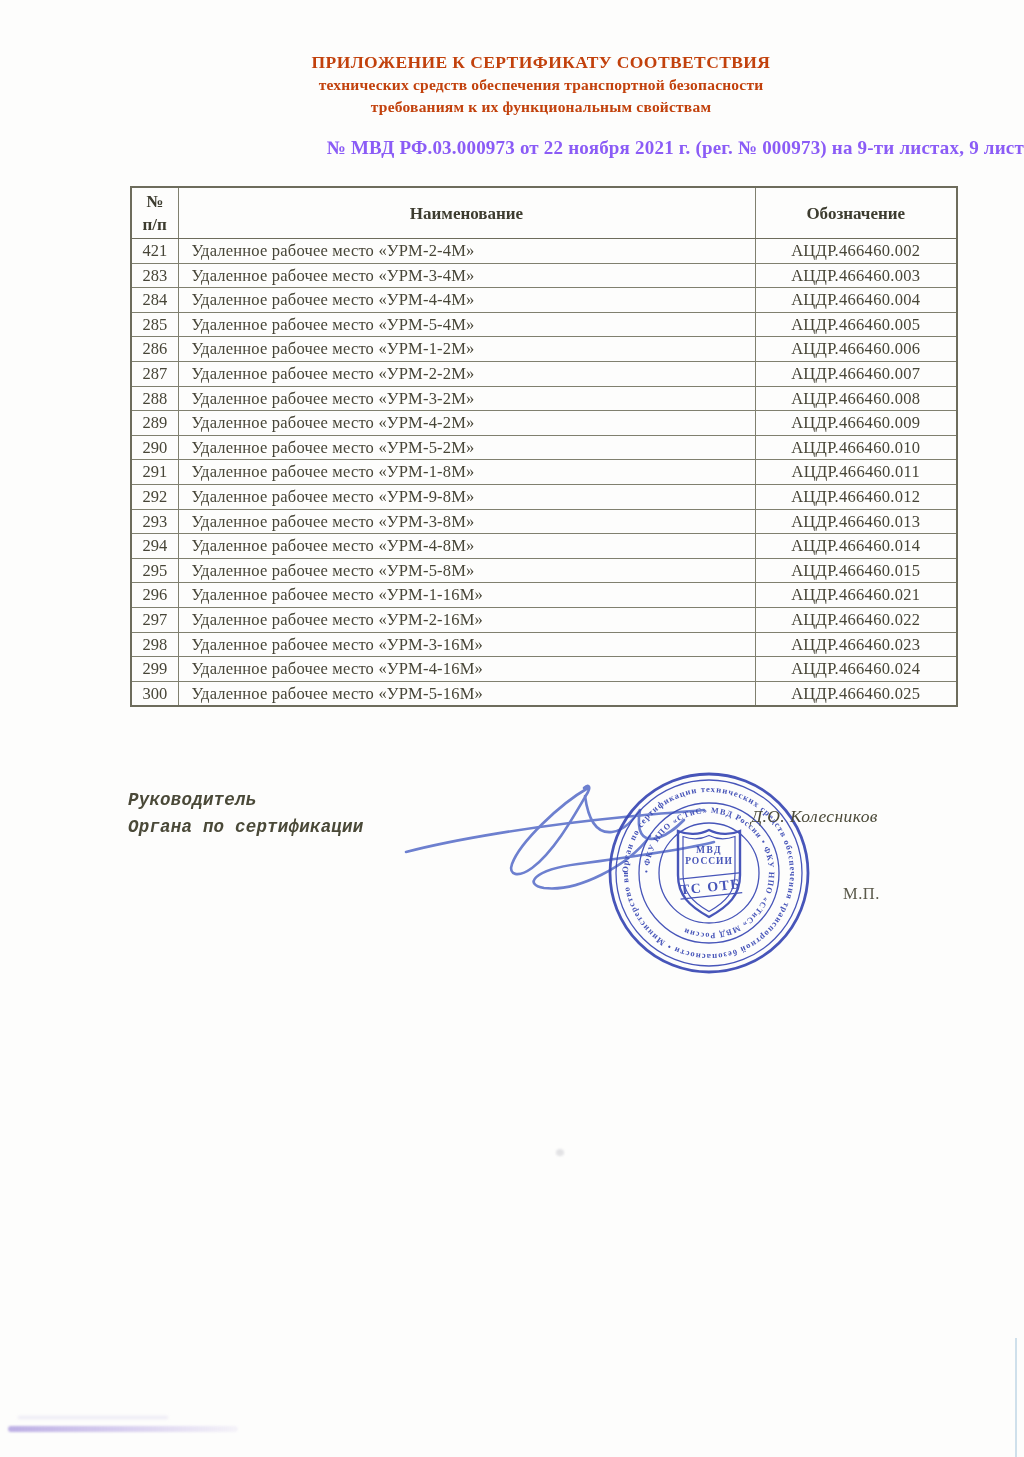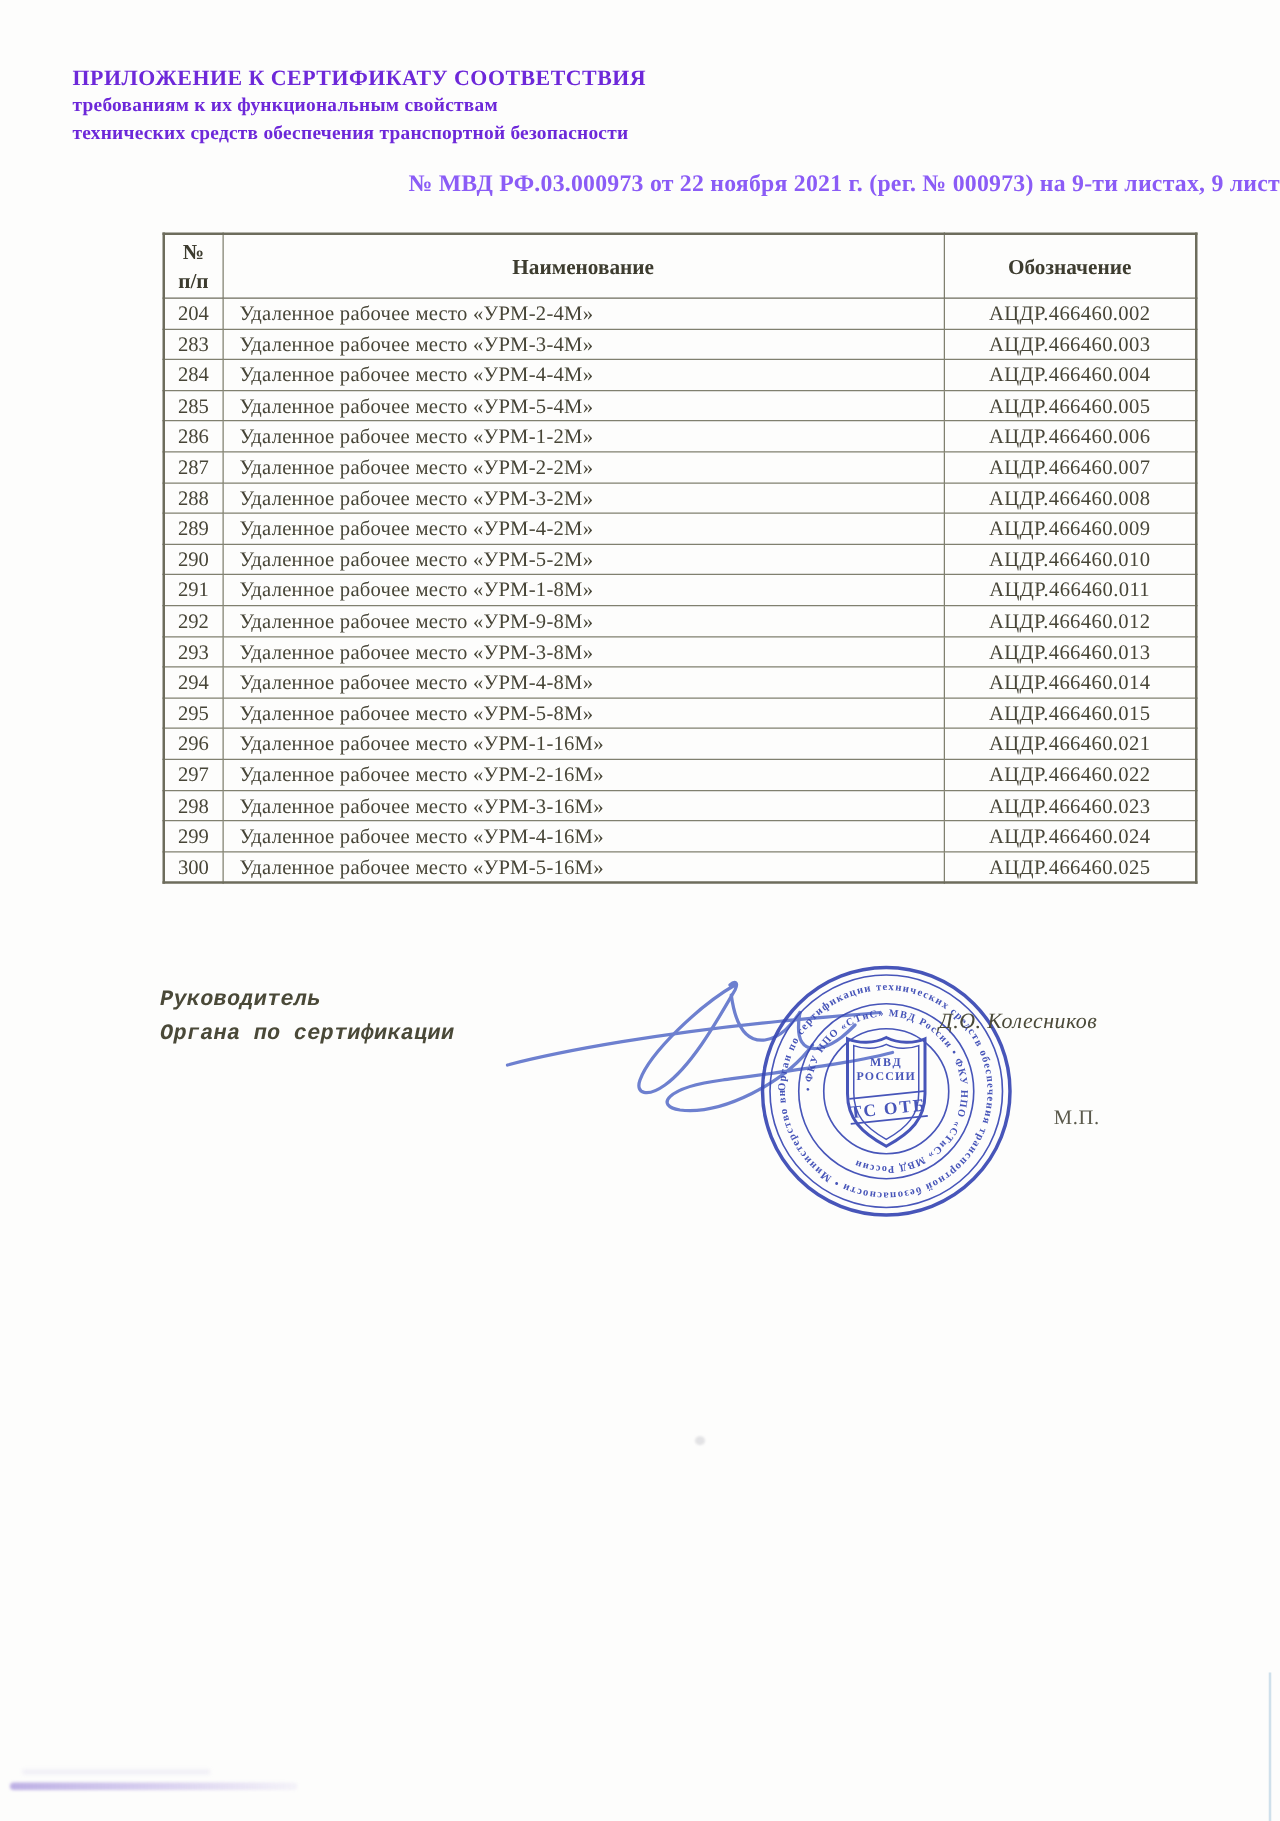--- a/index.html
+++ b/index.html
@@ -7,21 +7,21 @@
     width:1024px;height:1457px;
     background:#fdfdfc;
     font-family:"Liberation Serif","DejaVu Serif",serif;
     color:#44432f;
     position:relative;
     overflow:hidden;
   }
   .page{position:absolute;inset:0;}
 
   
-  .titles{position:absolute;left:58px;right:0;top:50px;text-align:left;color:#6d28d9;}
+  .titles{position:absolute;left:58px;right:0;top:50px;text-align:center;color:#c2410c;}
   .title-main{font-size:17.5px;font-weight:bold;letter-spacing:.4px;line-height:24px;}
   .title-sub{font-size:15.5px;font-weight:bold;line-height:22px;letter-spacing:.2px;}
   .reg-line{
     position:absolute;left:0;right:0;top:137px;text-align:right;
     font-size:19px;font-weight:bold;color:#8b5cf6;letter-spacing:.2px;
   }
 
   
   .cert-table{
     position:absolute;left:130px;top:186px;width:826px;
@@ -84,22 +84,22 @@
     background:rgba(200,200,205,.5);border-radius:50%;filter:blur(1px);
   }
 </style>
 </head>
 <body>
 
 <div class="page">
 
   <div class="titles">
     <div class="title-main">ПРИЛОЖЕНИЕ К СЕРТИФИКАТУ СООТВЕТСТВИЯ</div>
+    <div class="title-sub">технических средств обеспечения транспортной безопасности</div>
     <div class="title-sub">требованиям к их функциональным свойствам</div>
-    <div class="title-sub">технических средств обеспечения транспортной безопасности</div>
   </div>
   <div class="reg-line">№ МВД РФ.03.000973 от 22 ноября 2021 г. (рег. № 000973) на 9-ти листах, 9 лист</div>
 
   <table class="cert-table">
     <colgroup>
       <col class="c-num">
         <col class="c-name">
         <col class="c-code">
     </colgroup>
     <thead>
@@ -108,21 +108,21 @@
           <div>№</div>
           <div>п/п</div>
         </th>
         <th>Наименование</th>
         <th>Обозначение</th>
       </tr>
     </thead>
     <tbody id="table-body">
 
         <tr>
-          <td class="td-num">204</td>
+          <td class="td-num">421</td>
           <td class="td-name">Удаленное рабочее место «УРМ-2-4М»</td>
           <td class="td-code">АЦДР.466460.002</td>
         </tr>
 
         <tr>
           <td class="td-num">283</td>
           <td class="td-name">Удаленное рабочее место «УРМ-3-4М»</td>
           <td class="td-code">АЦДР.466460.003</td>
         </tr>
 

